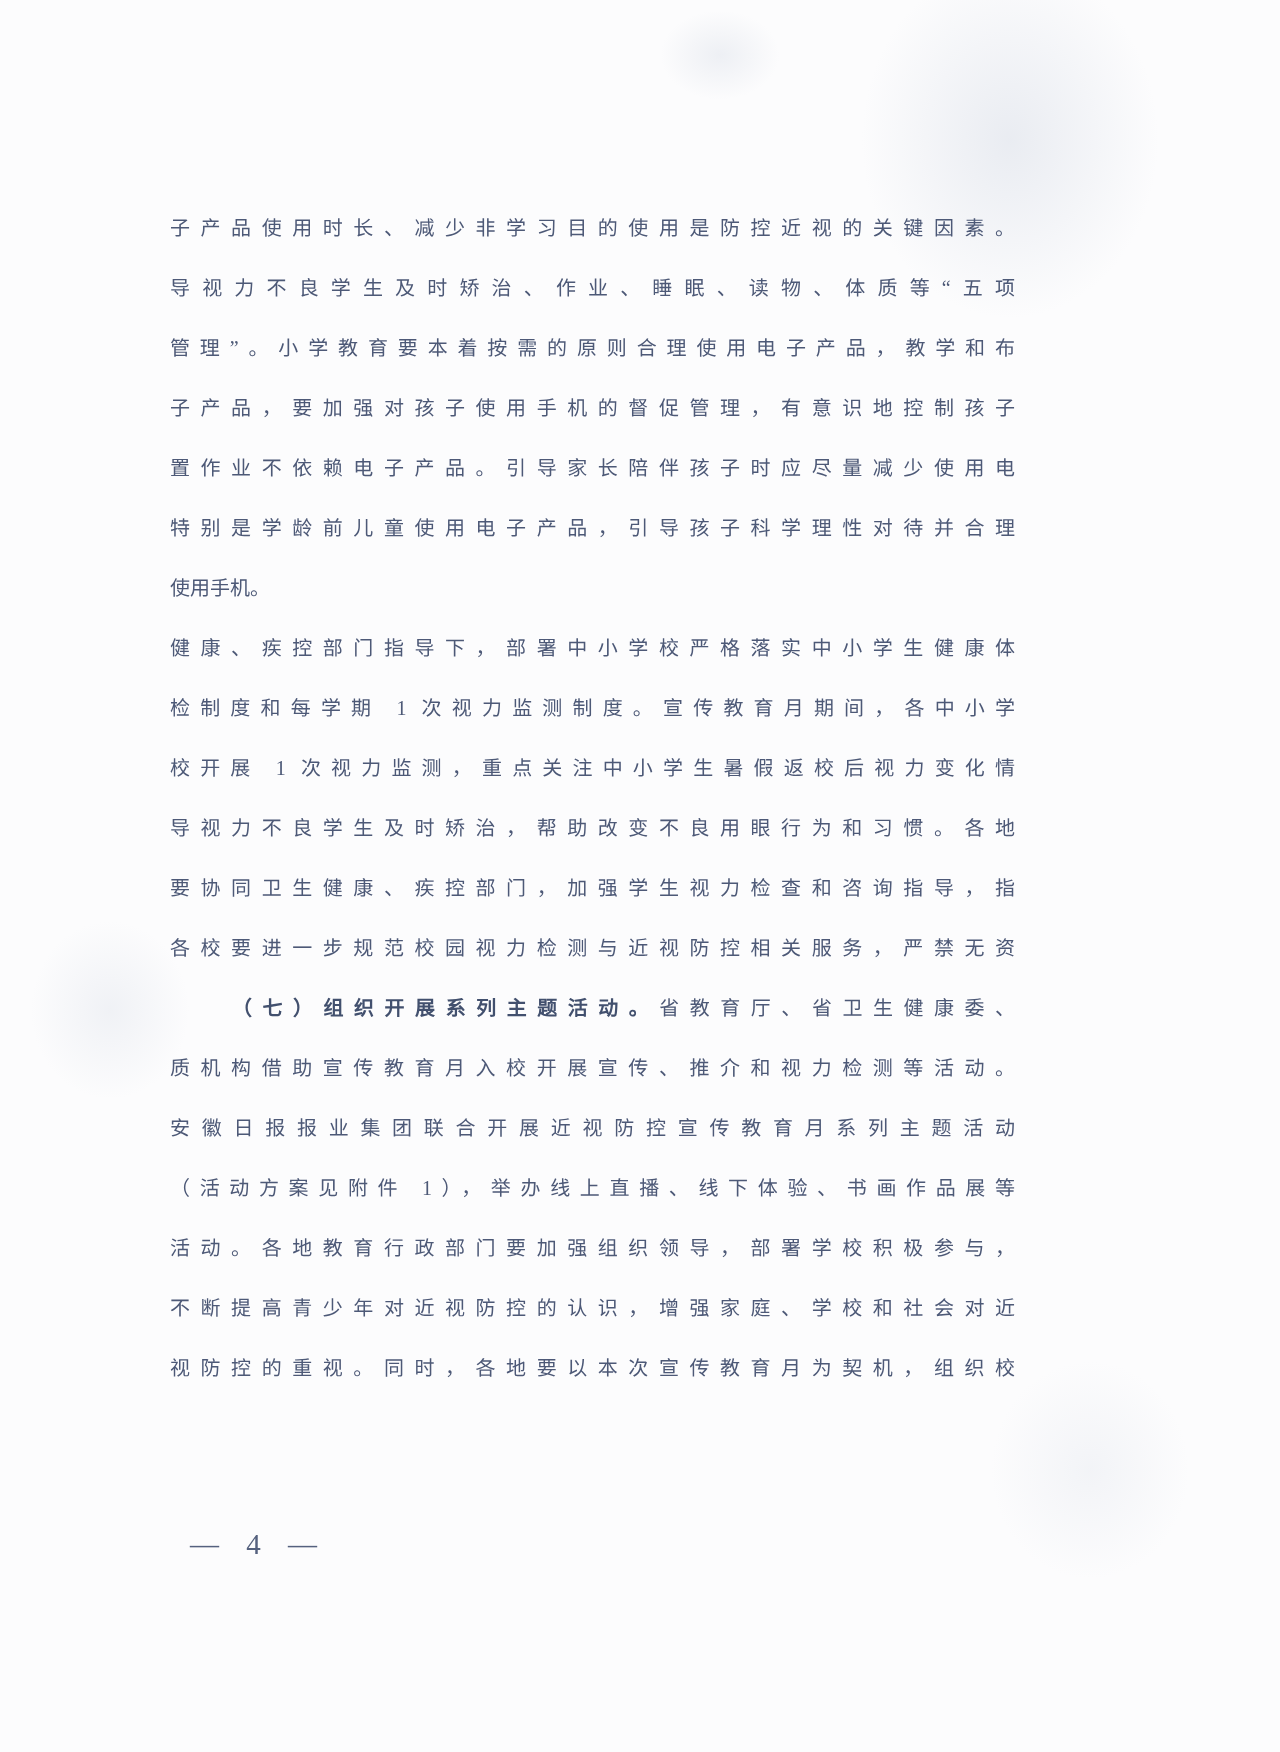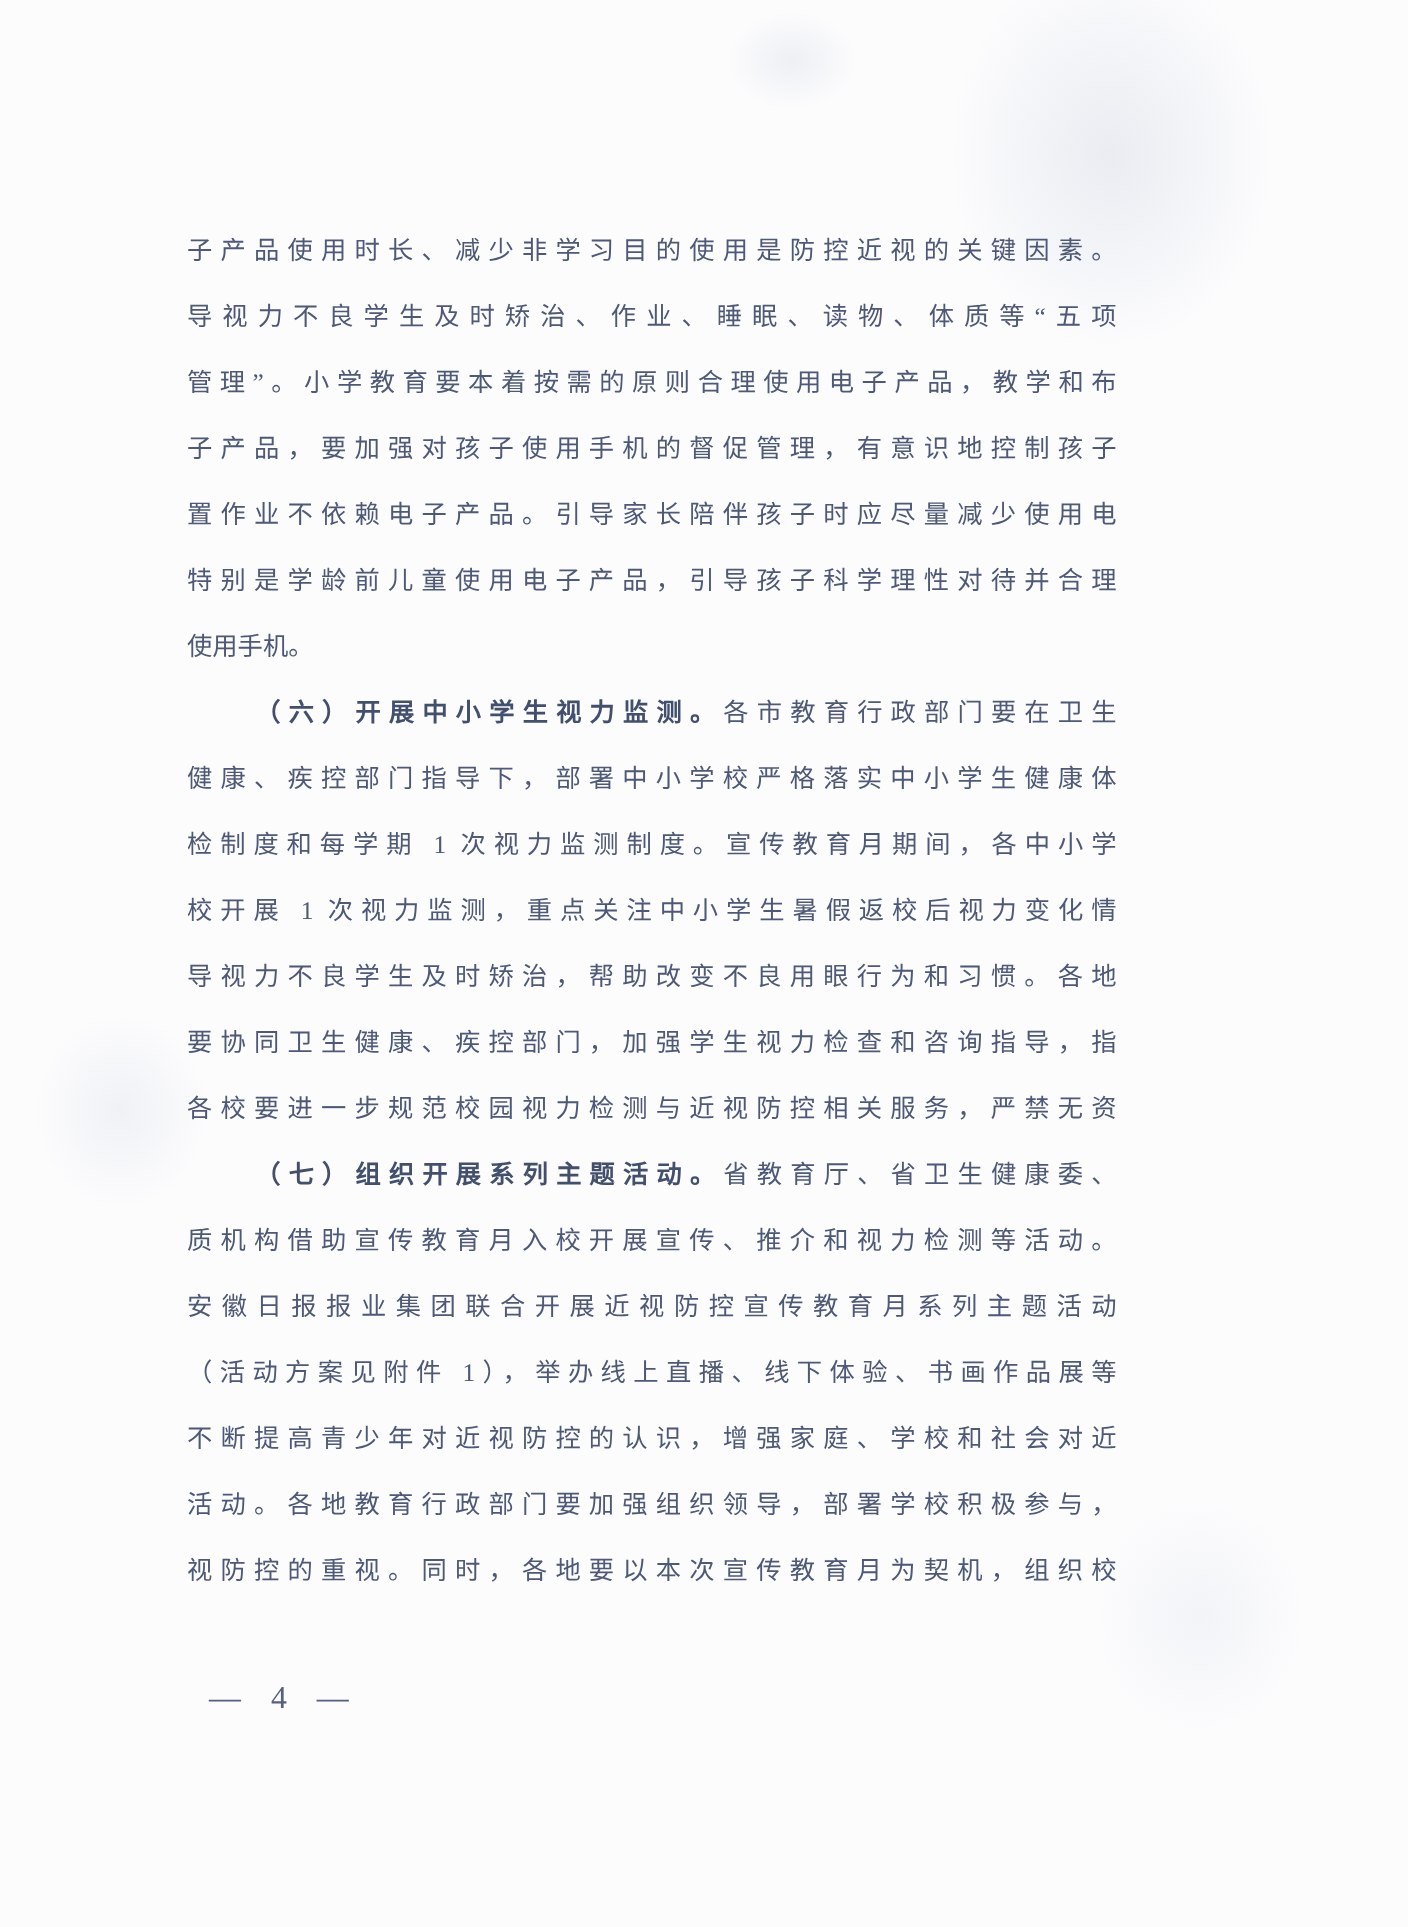--- a/index.html
+++ b/index.html
@@ -37,21 +37,21 @@
   }
   .text-block {
     position: absolute;
     left: 170px;
     top: 198px;
     width: 845px;
   }
   .line {
     height: 60px;
     line-height: 60px;
-    font-size: 23px;
+    font-size: 20px;
     text-align: justify;
     text-align-last: justify;
     overflow: hidden;
     white-space: nowrap;
   }
   .line.left {
     text-align: center;
     text-align-last: left;
   }
   .line.indent {
@@ -82,30 +82,29 @@
   <div class="smudge s4"></div>
 
   <div class="text-block" id="text-block">
       <div class="line"><span>子产品使用时长、减少非学习目的使用是防控近视的关键因素。</span></div>
       <div class="line"><span>导视力不良学生及时矫治、作业、睡眠、读物、体质等“五项</span></div>
       <div class="line"><span>管理”。小学教育要本着按需的原则合理使用电子产品，教学和布</span></div>
       <div class="line"><span>子产品，要加强对孩子使用手机的督促管理，有意识地控制孩子</span></div>
       <div class="line"><span>置作业不依赖电子产品。引导家长陪伴孩子时应尽量减少使用电</span></div>
       <div class="line"><span>特别是学龄前儿童使用电子产品，引导孩子科学理性对待并合理</span></div>
       <div class="line left"><span>使用手机。</span></div>
-      <div class="line indent"><span class="bold">（六）开展中小学生视力监测。</span><span>各市教育行政部门要在卫生</span></div>
       <div class="line"><span>健康、疾控部门指导下，部署中小学校严格落实中小学生健康体</span></div>
       <div class="line"><span>检制度和每学期 1 次视力监测制度。宣传教育月期间，各中小学</span></div>
       <div class="line"><span>校开展 1 次视力监测，重点关注中小学生暑假返校后视力变化情</span></div>
       <div class="line"><span>导视力不良学生及时矫治，帮助改变不良用眼行为和习惯。各地</span></div>
       <div class="line"><span>要协同卫生健康、疾控部门，加强学生视力检查和咨询指导，指</span></div>
       <div class="line"><span>各校要进一步规范校园视力检测与近视防控相关服务，严禁无资</span></div>
       <div class="line indent"><span class="bold">（七）组织开展系列主题活动。</span><span>省教育厅、省卫生健康委、</span></div>
       <div class="line"><span>质机构借助宣传教育月入校开展宣传、推介和视力检测等活动。</span></div>
       <div class="line"><span>安徽日报报业集团联合开展近视防控宣传教育月系列主题活动</span></div>
       <div class="line"><span>（活动方案见附件 1），举办线上直播、线下体验、书画作品展等</span></div>
+      <div class="line"><span>活动。各地教育行政部门要加强组织领导，部署学校积极参与，</span></div>
       <div class="line"><span>不断提高青少年对近视防控的认识，增强家庭、学校和社会对近</span></div>
-      <div class="line"><span>活动。各地教育行政部门要加强组织领导，部署学校积极参与，</span></div>
       <div class="line"><span>视防控的重视。同时，各地要以本次宣传教育月为契机，组织校</span></div>
     </div>
 
   <div class="footer">— 4 —</div>
 </div>
 
 </body></html>

